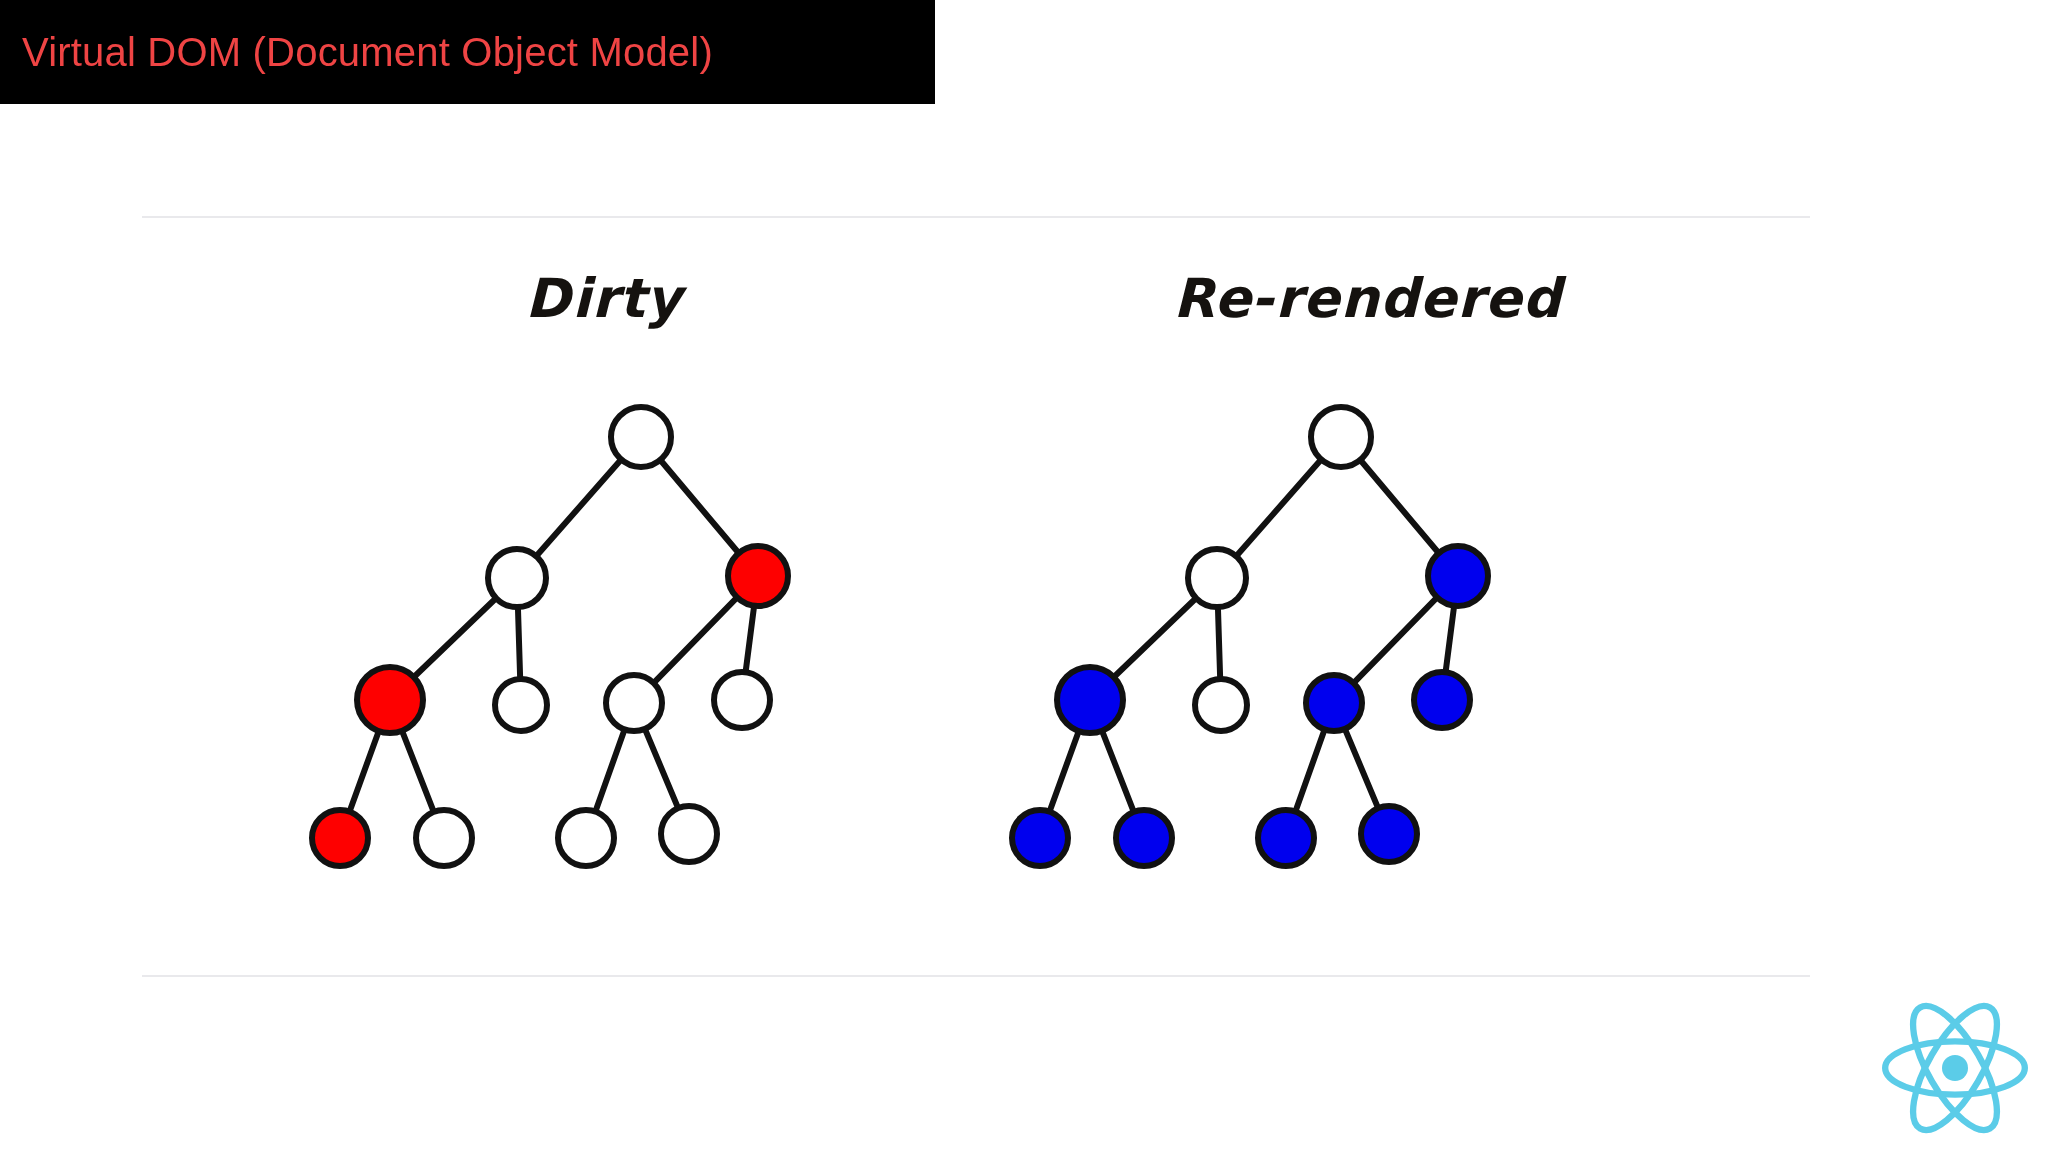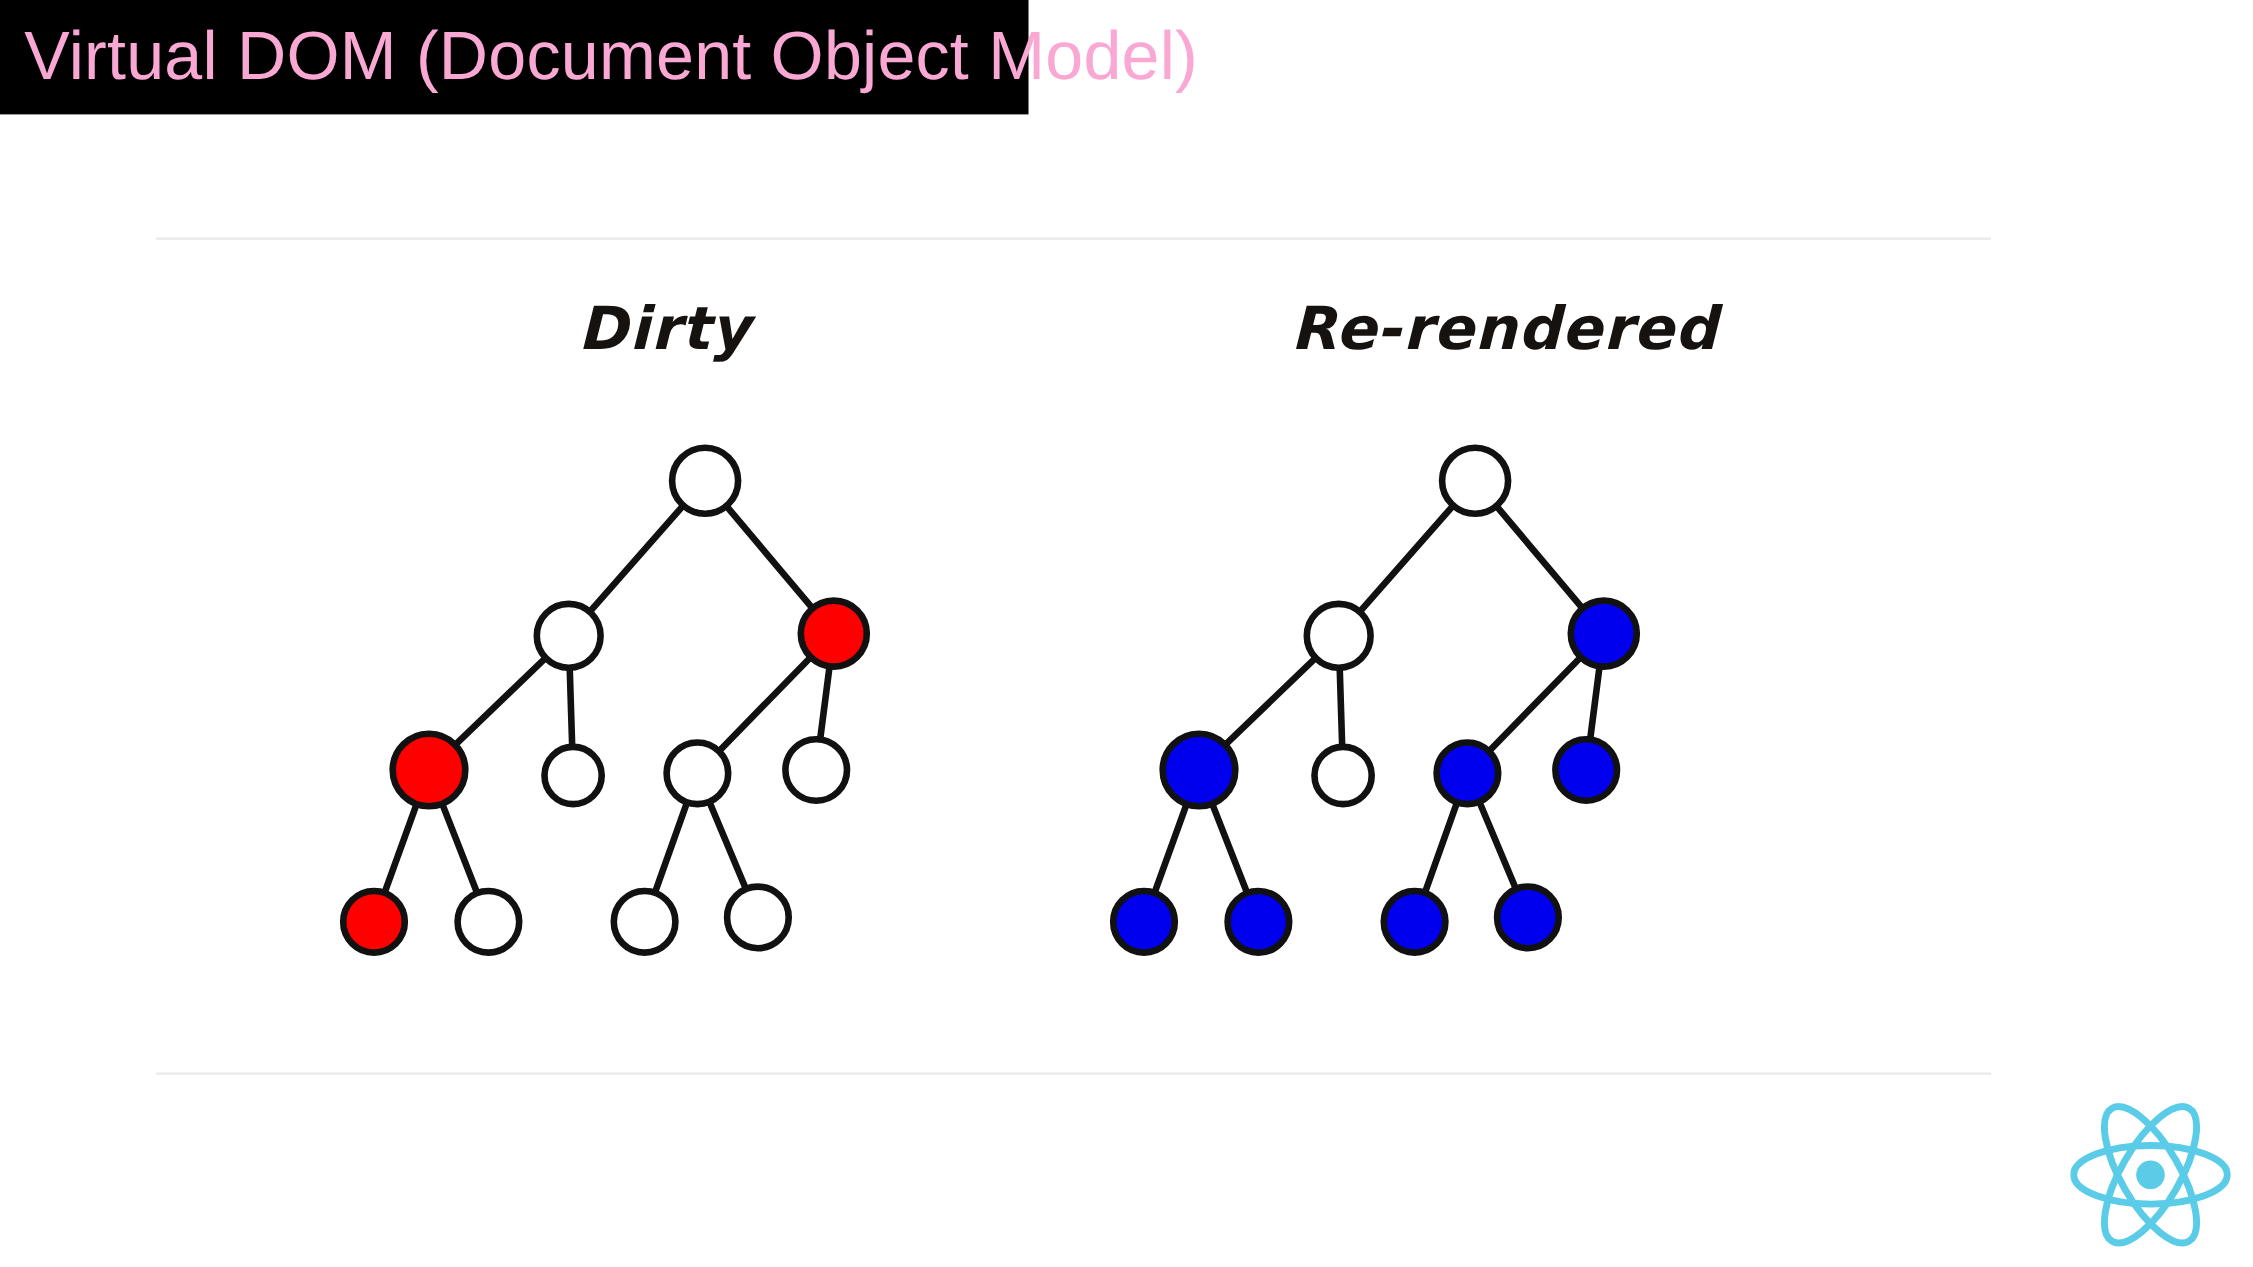--- a/index.html
+++ b/index.html
@@ -21,23 +21,23 @@
     position: absolute;
     left: 0;
     top: 0;
     width: 935px;
     height: 104px;
     background: #000000;
     display: flex;
     align-items: center;
   }
   #title-text {
-    color: #f9a8d4;
+    color: #ef4444;
     font-family: "Liberation Sans", sans-serif;
-    font-size: 62px;
+    font-size: 40px;
     font-weight: 400;
     letter-spacing: 0.2px;
     padding-left: 22px;
     white-space: nowrap;
     line-height: 1;
   }
 
   
   #figure {
     position: absolute;

